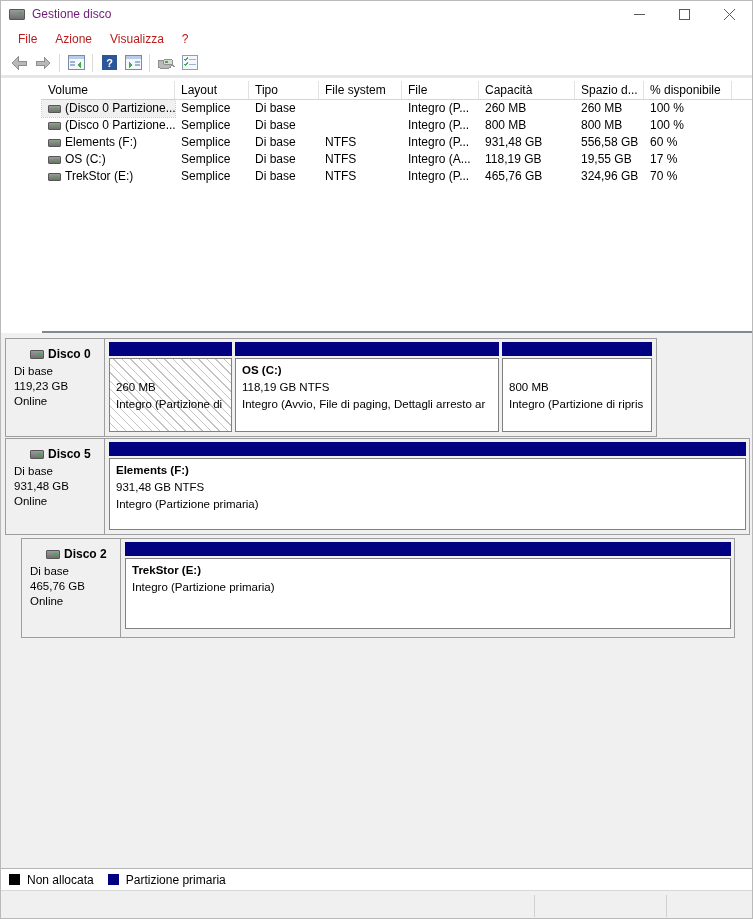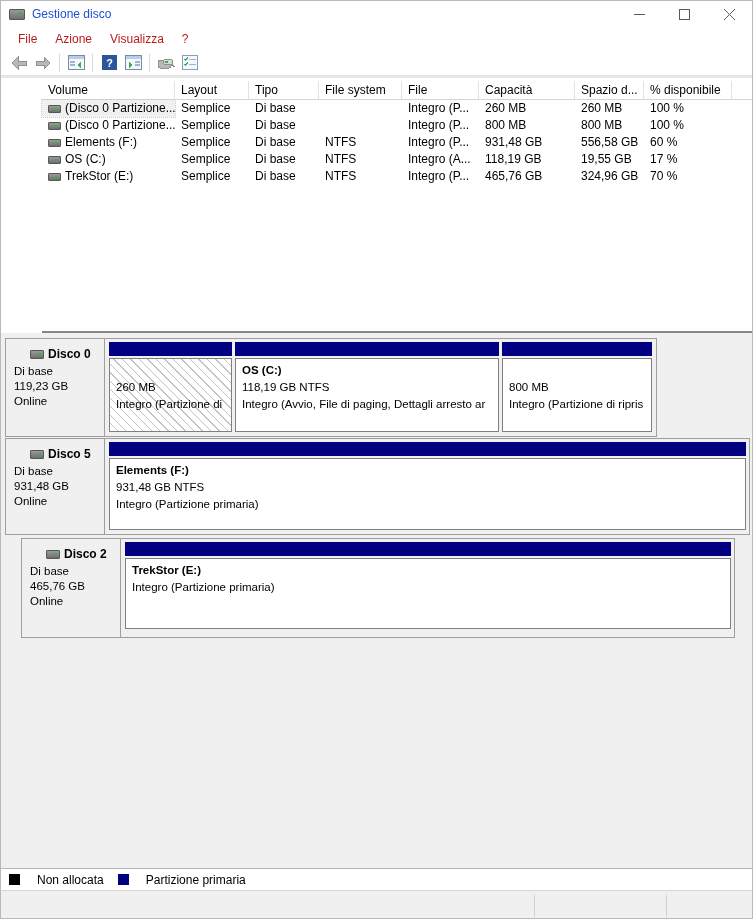--- a/index.html
+++ b/index.html
@@ -6,21 +6,21 @@
   html,body { width:753px; height:919px; }
   body {
     font-family:"Liberation Sans","DejaVu Sans",sans-serif;
     font-size:12px; color:#000; background:#fff; position:relative;
     border:1px solid #b9b9b9; overflow:hidden;
   }
 
   
   .titlebar { position:absolute; left:0; top:0; width:100%; height:26px; background:#fff; display:flex; align-items:center; }
   .titlebar .app-icon { margin-left:8px; width:18px; height:14px; position:relative; }
-  .title-text { margin-left:7px; color:#1d4ed8; font-size:12px; }
+  .title-text { margin-left:7px; color:#701a75; font-size:12px; }
   .win-controls { position:absolute; right:0; top:0; height:26px; display:flex; }
   .win-btn { width:45px; height:26px; display:flex; align-items:center; justify-content:center; color:#5a5a5a; font-size:13px; }
   .win-btn svg { display:block; }
 
   
   .drive-glyph { display:inline-block; position:relative; width:14px; height:9px; background:linear-gradient(#9a9a9a,#6f6f6f); border:1px solid #565656; border-radius:1px; vertical-align:middle; }
   .drive-glyph::after { content:""; position:absolute; right:2px; top:2px; width:3px; height:2px; background:#3fae49; }
 
   
   .menubar { position:absolute; left:0; top:26px; width:100%; height:23px; background:#fff; display:flex; align-items:center; padding-left:8px; gap:0; }
@@ -51,21 +51,21 @@
   .disk-head .d-line { font-size:11.5px; line-height:15px; }
   .part { position:absolute; top:3px; }
   .part-bar { height:14px; background:#000080; }
   .part-body { margin-top:2px; border:1px solid #808080; background:#fff; height:74px; padding:3px 0 0 6px; overflow:hidden; }
   .part-body.hatched { background:repeating-linear-gradient(45deg,#ffffff 0px,#ffffff 5px,#c3c3c3 5px,#c3c3c3 6px); }
   .p-name { font-weight:bold; font-size:11.5px; height:17px; line-height:17px; white-space:nowrap; overflow:hidden; }
   .p-line { font-size:11.5px; height:17px; line-height:17px; white-space:nowrap; overflow:hidden; }
 
   
   .legend { position:absolute; left:0; top:867px; width:753px; height:22px; background:#fff; border-top:1px solid #b5b5b5; display:flex; align-items:center; padding-left:8px; gap:14px; }
-  .legend-item { display:flex; align-items:center; gap:17px; }
+  .legend-item { display:flex; align-items:center; gap:7px; }
   .legend-swatch { width:11px; height:11px; display:inline-block; }
   .statusbar { position:absolute; left:0; top:889px; width:753px; height:30px; background:#f0f0f0; border-top:1px solid #d7d7d7; }
   .status-sep { position:absolute; top:4px; width:1px; height:22px; background:#d0d0d0; }
 
   svg { shape-rendering:crispEdges; }
 </style>
 </head>
 <body>
 
 <div class="titlebar">

